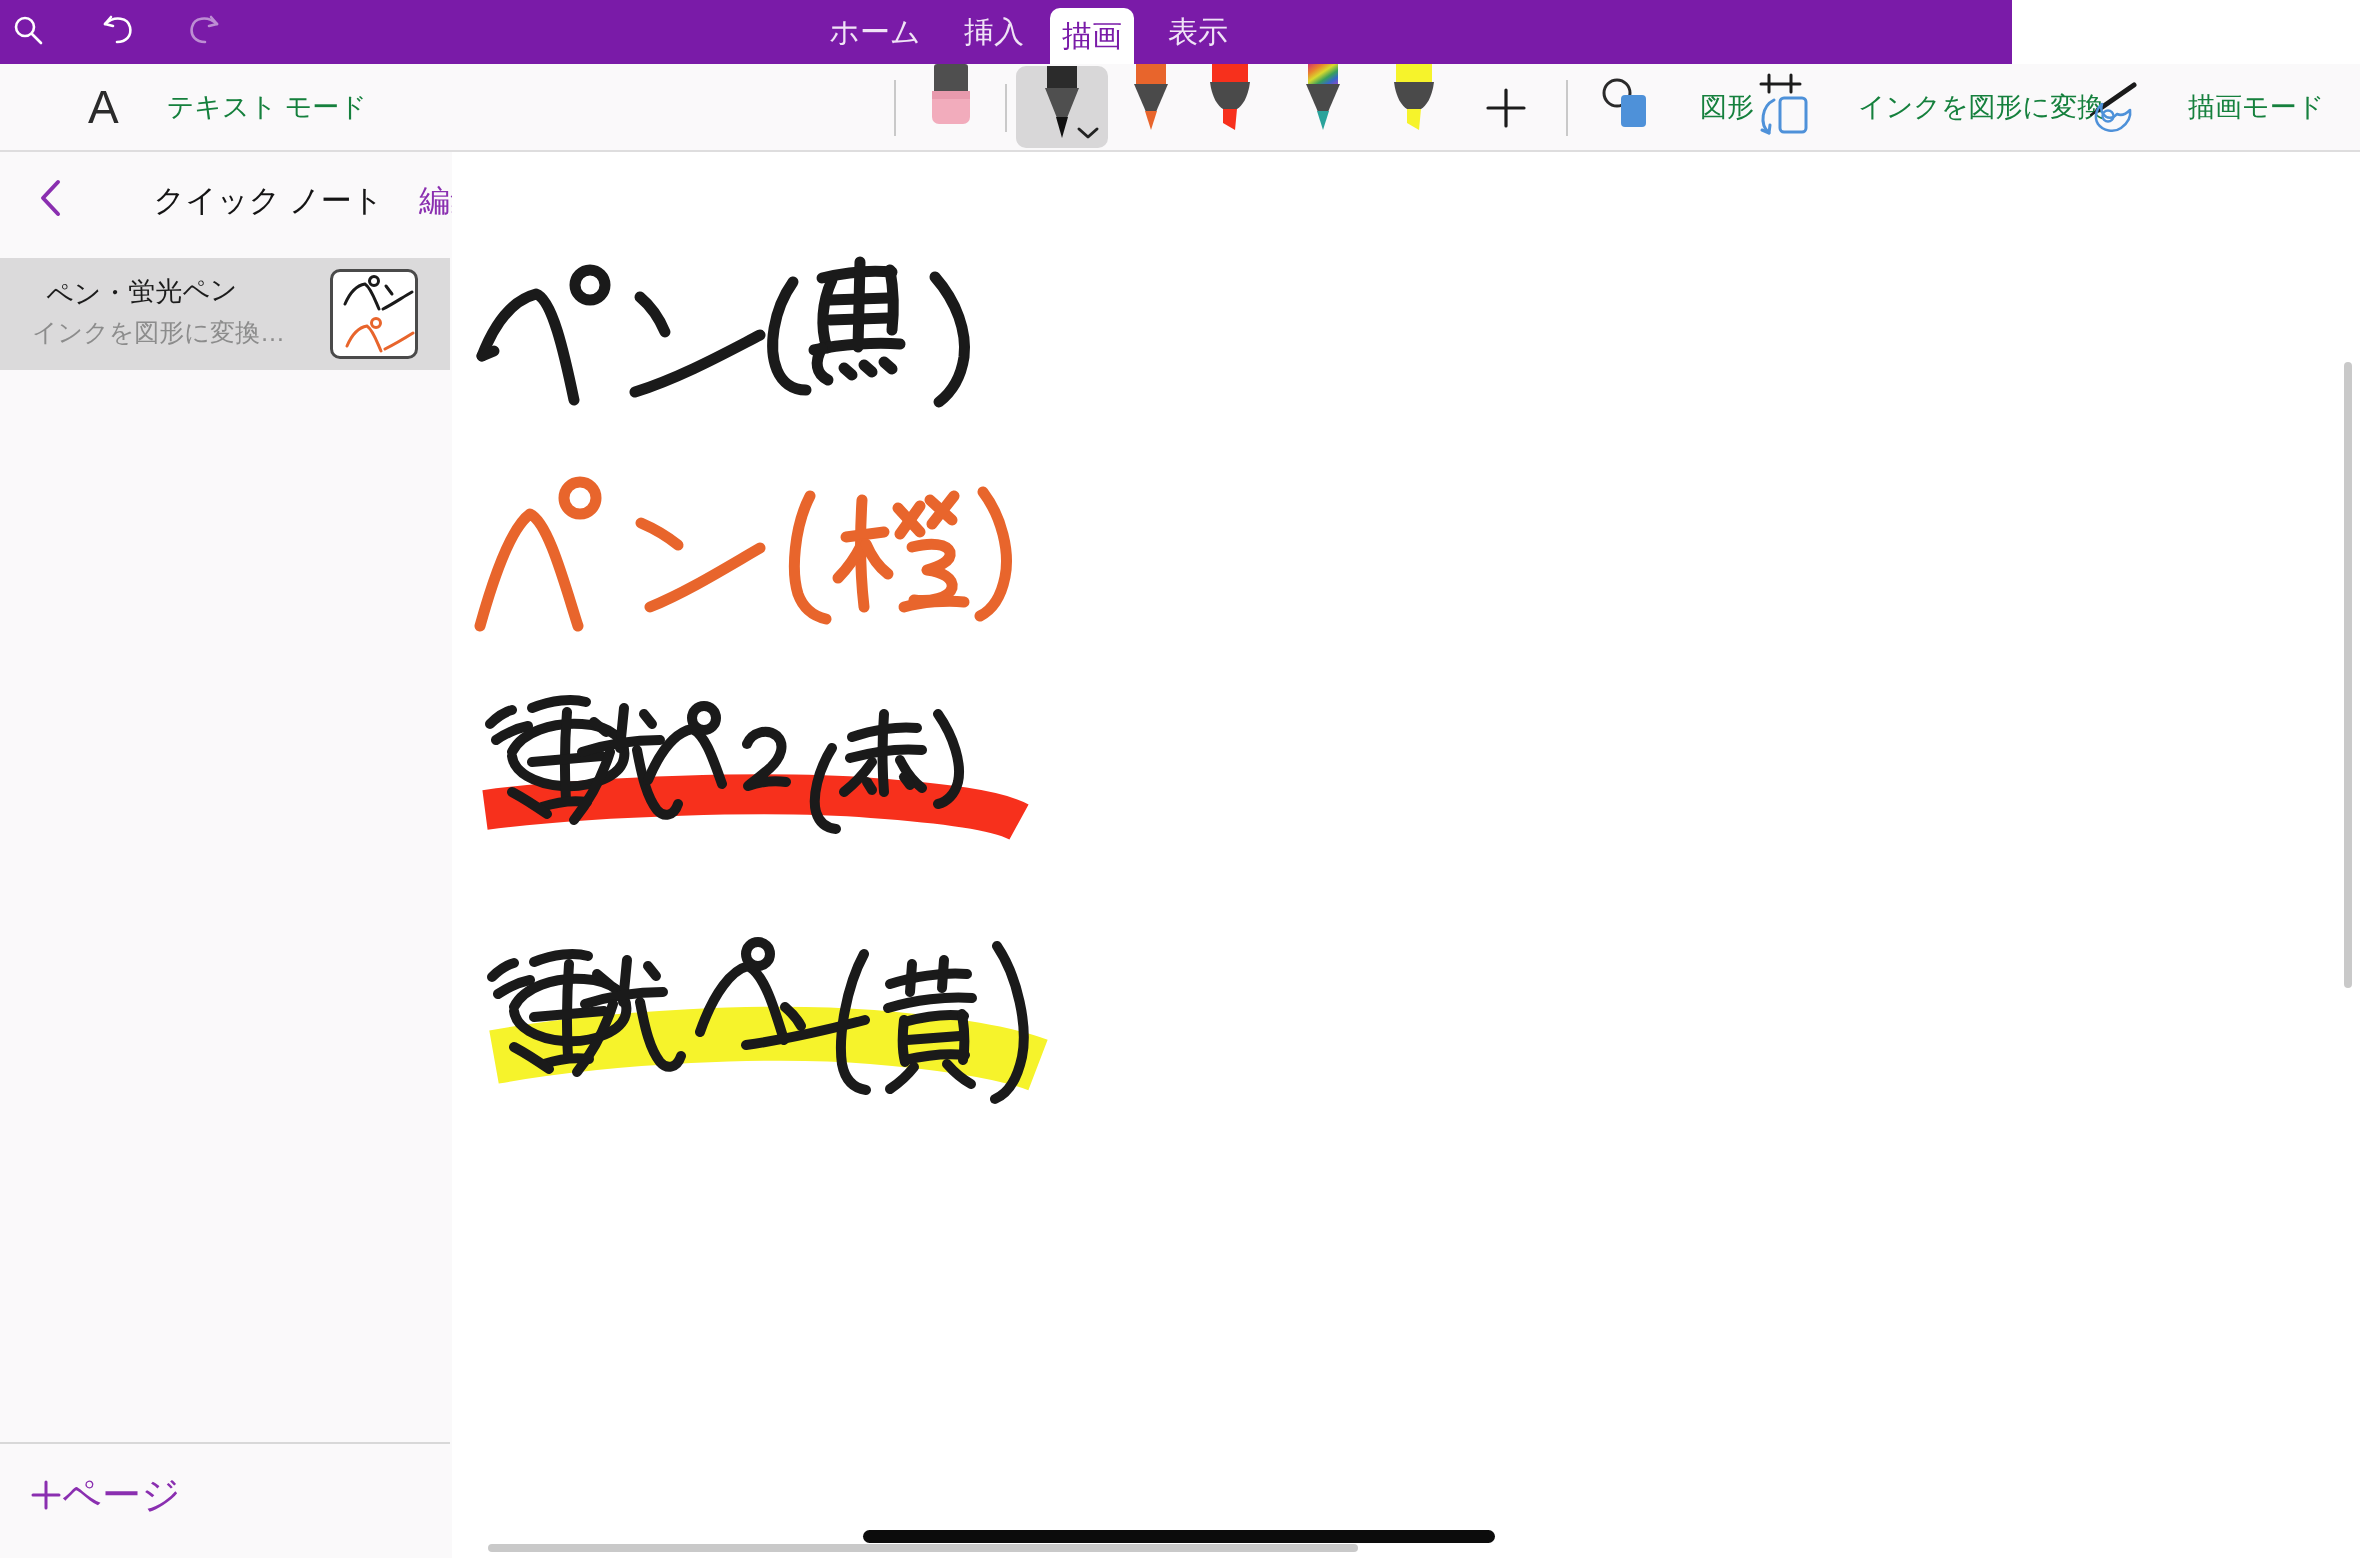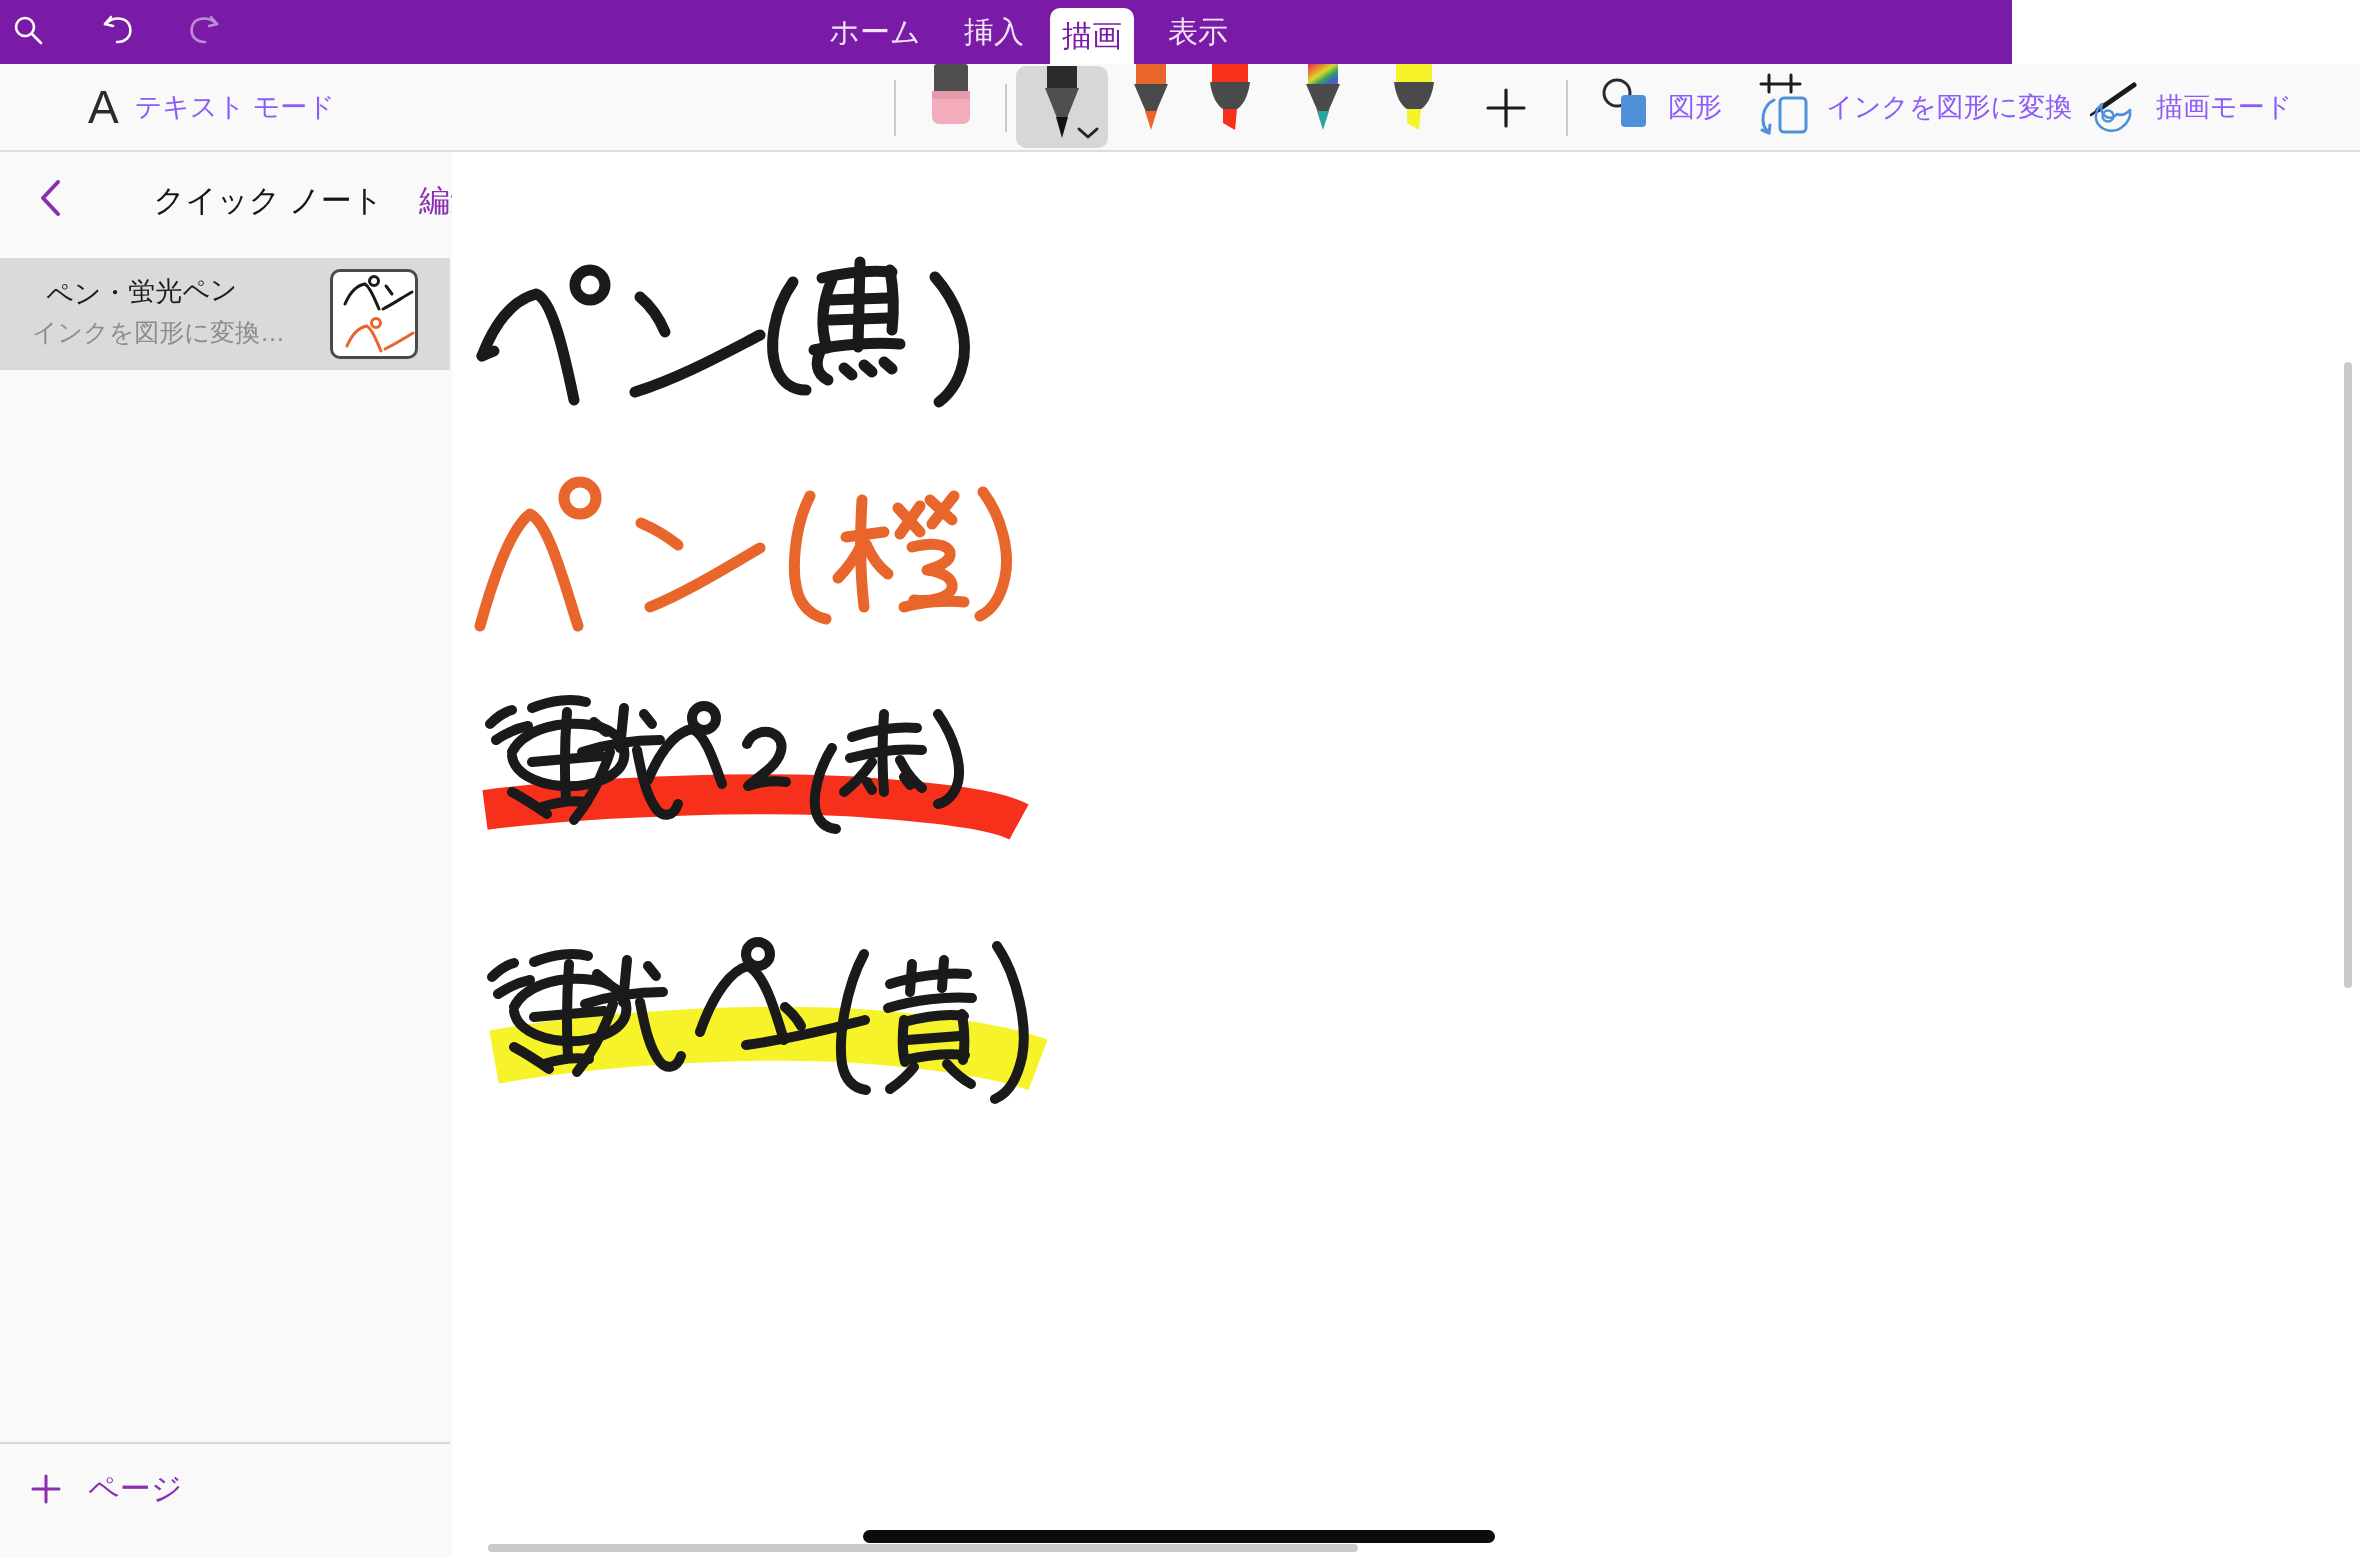--- a/index.html
+++ b/index.html
@@ -14,21 +14,21 @@
   .tab{position:absolute;top:0;height:64px;line-height:64px;text-align:center;
        font-size:30px;color:#F0E3F6;cursor:default;white-space:nowrap;}
   .tab.raised{top:8px;height:56px;line-height:56px;border-radius:10px 10px 0 0;}
   .tab.active{background:#fff;color:#7A1BA8;}
   .tab.dark{background:#4A1157;color:#D9A9E5;}
 
   
   .ribbon{position:absolute;left:0;top:64px;width:2360px;height:88px;background:#FAF9FA;
           border-bottom:2px solid #DEDDDE;box-sizing:border-box;}
   .rgroup{position:absolute;top:0;height:86px;display:flex;align-items:center;gap:16px;}
-  .rlabel{font-size:27px;color:#8b5cf6;white-space:nowrap;}
+  .rlabel{font-size:27px;color:#15803d;white-space:nowrap;margin-left:32px;}
   .big-a{font-size:46px;color:#2B2B2B;font-weight:500;line-height:1;}
   .vdiv{position:absolute;width:2px;background:#C9C9C9;}
   .penbtn{position:absolute;top:0;}
   .penbtn svg{display:block;}
   .sel-pen{position:absolute;left:1016px;top:2px;width:92px;height:82px;background:#D8D7D8;border-radius:10px;}
   .sel-pen svg.pen{position:absolute;left:21px;top:0;}
   .chev{position:absolute;right:8px;bottom:4px;}
   .plusbtn{position:absolute;left:1484px;top:22px;width:44px;height:44px;}
   .icnbtn{display:flex;align-items:center;gap:16px;}
 
@@ -37,21 +37,21 @@
            border-right:2px solid #D5D5D5;box-sizing:border-box;}
   .sb-back{position:absolute;left:38px;top:26px;width:24px;height:40px;}
   .sb-title{position:absolute;left:0;right:0;top:28px;text-align:center;font-size:31px;color:#141414;}
   .sb-edit{position:absolute;right:56px;top:28px;font-size:31px;color:#8A2FB0;}
   .sb-item{position:absolute;left:0;top:106px;width:450px;height:112px;background:#DBDADB;}
   .sb-item-title{position:absolute;left:46px;top:16px;font-size:27px;color:#1c1c1c;transform:rotate(-1.5deg);}
   .sb-item-sub{position:absolute;left:32px;top:58px;font-size:25px;color:#8C8C8C;}
   .sb-thumb{position:absolute;left:330px;top:11px;width:88px;height:90px;background:#fff;
             border:3px solid #4A4A4A;border-radius:10px;box-sizing:border-box;overflow:hidden;}
   .sb-foot{position:absolute;left:0;top:1290px;width:450px;height:116px;border-top:2px solid #D8D8D8;}
-  .addpage{position:absolute;left:30px;top:24px;display:flex;align-items:center;gap:26px;color:#8A2FB0;font-size:31px;}
+  .addpage{position:absolute;left:30px;top:24px;display:flex;align-items:center;color:#8A2FB0;font-size:39px;}
 
   
   .canvas{position:absolute;left:452px;top:152px;width:1908px;height:1406px;background:#fff;}
   .ink{position:absolute;left:0;top:0;}
   .hscroll{position:absolute;left:36px;top:1392px;width:870px;height:8px;background:#C9C9C9;border-radius:4px;}
   .vscroll{position:absolute;left:1892px;top:210px;width:8px;height:626px;background:#C9C9C9;border-radius:4px;}
   .home-indicator{position:absolute;left:411px;top:1378px;width:632px;height:13px;background:#0c0c0c;border-radius:7px;}
 
   .sr{position:absolute;width:1px;height:1px;overflow:hidden;clip:rect(0 0 0 0);white-space:nowrap;}
 </style>

